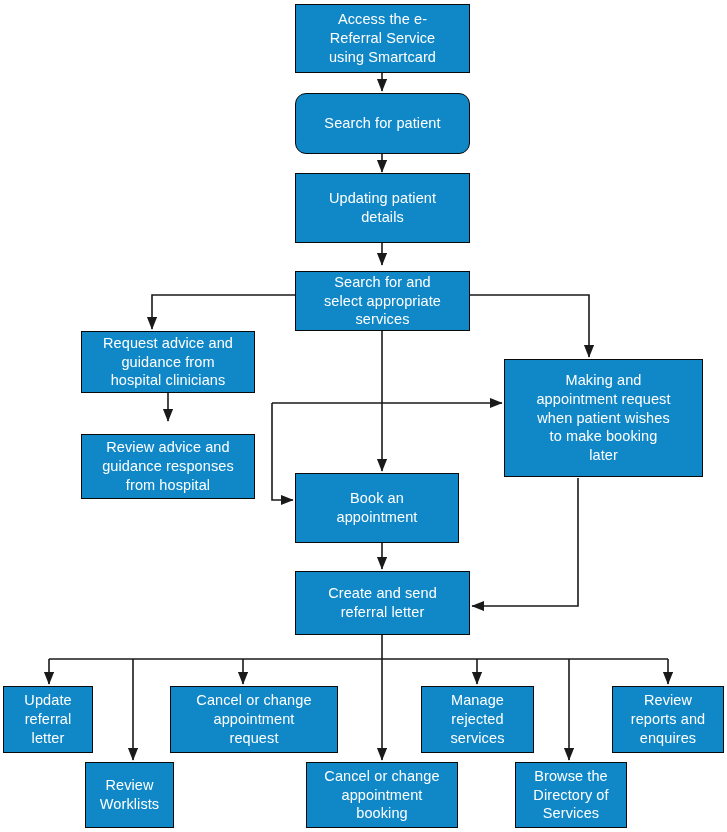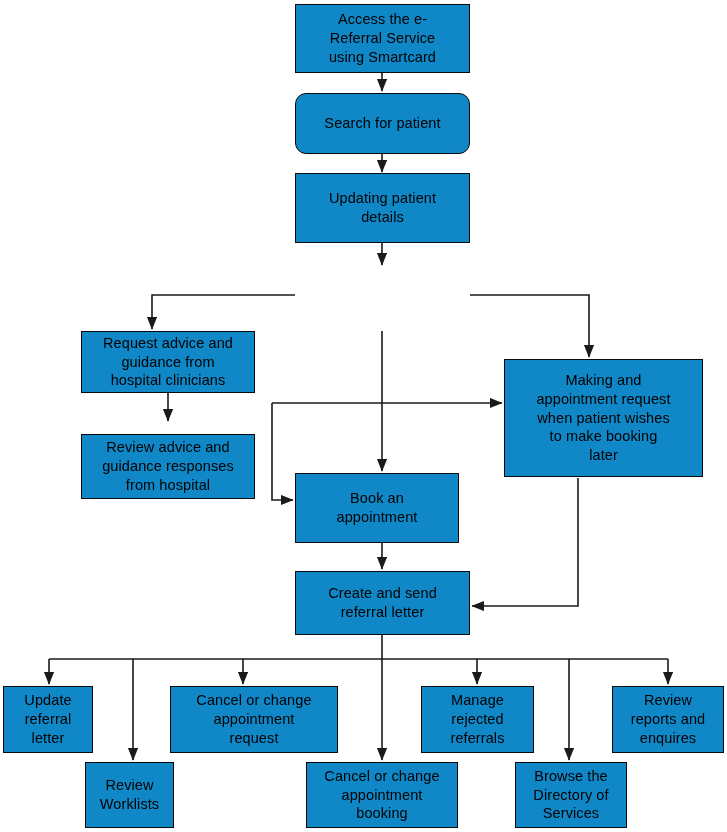--- a/index.html
+++ b/index.html
@@ -24,21 +24,21 @@
     top: 0;
     width: 727px;
     height: 832px;
     pointer-events: none;
   }
   .node {
     position: absolute;
     box-sizing: border-box;
     background: #1088c8;
     border: 1px solid #0a0a0a;
-    color: #000000;
+    color: #ffffff;
     display: flex;
     align-items: center;
     justify-content: center;
     text-align: center;
     font-size: 14.5px;
     line-height: 1.30;
     padding: 2px 5px;
     letter-spacing: 0.1px;
   }
   .node .node-label {
@@ -104,20 +104,25 @@
 
   <div class="node" style="left:295px; top:93px; width:175px; height:61px;border-radius:11px;">
     <span class="node-label">Search for patient</span>
   </div>
 
   <div class="node" style="left:295px; top:173px; width:175px; height:70px;">
     <span class="node-label">Updating patient
 details</span>
   </div>
 
+  <div class="node" style="left:295px; top:271px; width:175px; height:60px;">
+    <span class="node-label">Search for and
+select appropriate
+services</span>
+  </div>
 
   <div class="node" style="left:81px; top:331px; width:174px; height:62px;">
     <span class="node-label">Request advice and
 guidance from
 hospital clinicians</span>
   </div>
 
   <div class="node" style="left:81px; top:434px; width:174px; height:65px;">
     <span class="node-label">Review advice and
 guidance responses
@@ -161,21 +166,21 @@
 
   <div class="node" style="left:306px; top:762px; width:152px; height:66px;">
     <span class="node-label">Cancel or change
 appointment
 booking</span>
   </div>
 
   <div class="node" style="left:421px; top:686px; width:113px; height:67px;">
     <span class="node-label">Manage
 rejected
-referrals</span>
+services</span>
   </div>
 
   <div class="node" style="left:515px; top:762px; width:112px; height:66px;">
     <span class="node-label">Browse the
 Directory of
 Services</span>
   </div>
 
   <div class="node" style="left:612px; top:686px; width:112px; height:67px;">
     <span class="node-label">Review

